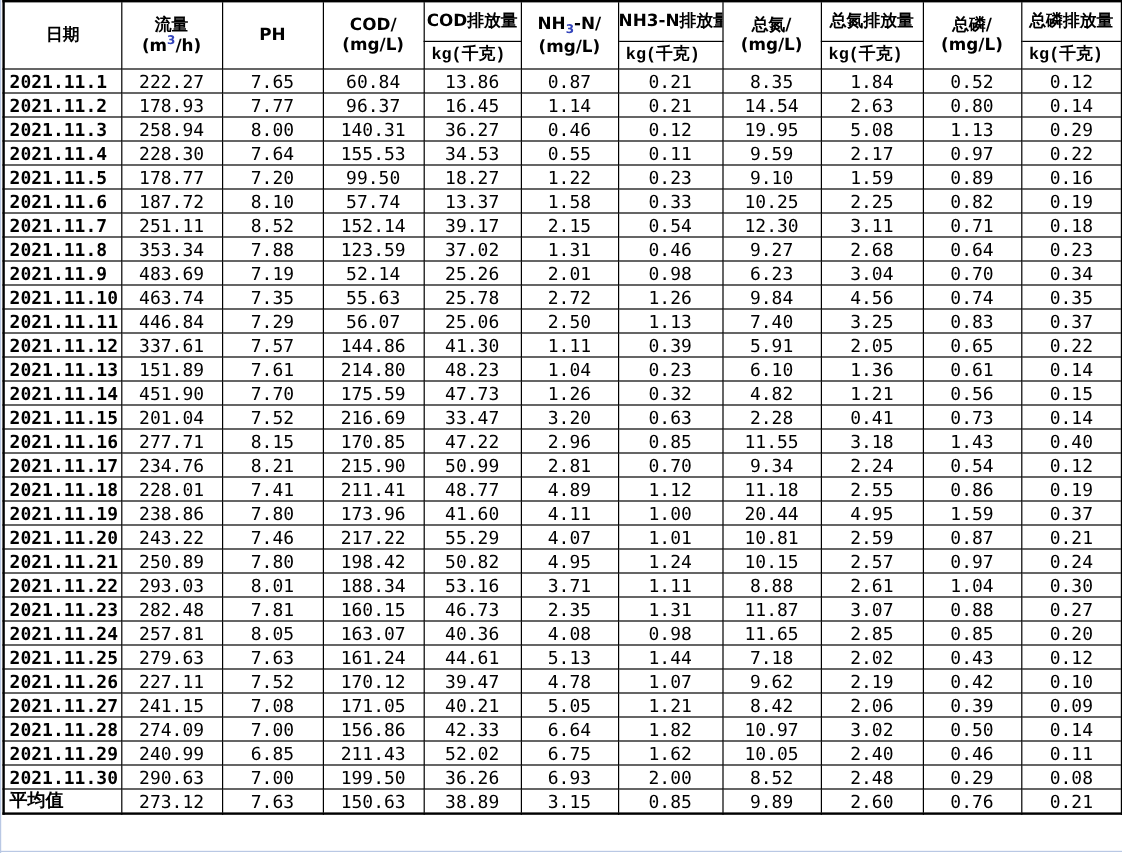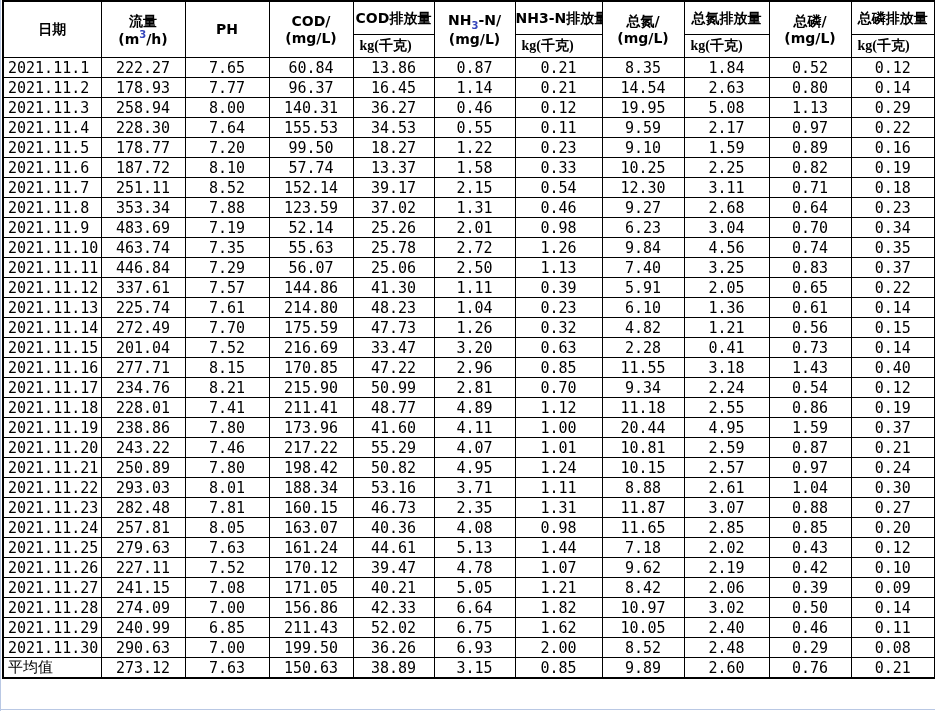--- a/index.html
+++ b/index.html
@@ -54,37 +54,38 @@
     line-height: 1.15;
     text-align: center;
     white-space: normal;
   }
   thead tr.h1 th { height: 32px; }
   thead tr.h2 th { height: 22px; }
   thead th.tall { height: 55px; }
   .kg-cell {
     text-align: left !important;
     padding-left: 6px !important;
-    font-family: Liberation Serif, serif;
+    font-family: Liberation Mono, monospace;
     font-size: 14px;
   }
   sup.blue, sub.blue {
     color: #3344bb;
     font-size: 10px;
     font-weight: bold;
   }
   tbody td {
     height: 19px;
     font-family: "DejaVu Sans Mono", "DejaVu Sans", monospace;
     font-size: 15px;
   }
   tbody td.num { text-align: center; }
   tbody td.date {
     text-align: left;
     padding-left: 4px;
+    font-weight: bold;
   }
 </style>
 </head>
 <body>
 
 <div class="sheet">
   <div class="grid-left"></div>
   <div class="grid-bottom"></div>
 
   <table class="data">
@@ -301,34 +302,34 @@
           <td class="num">41.30</td>
           <td class="num">1.11</td>
           <td class="num">0.39</td>
           <td class="num">5.91</td>
           <td class="num">2.05</td>
           <td class="num">0.65</td>
           <td class="num">0.22</td>
         </tr>
         <tr>
           <td class="date">2021.11.13</td>
-          <td class="num">225.74</td>
+          <td class="num">151.89</td>
           <td class="num">7.61</td>
           <td class="num">214.80</td>
           <td class="num">48.23</td>
           <td class="num">1.04</td>
           <td class="num">0.23</td>
           <td class="num">6.10</td>
           <td class="num">1.36</td>
           <td class="num">0.61</td>
           <td class="num">0.14</td>
         </tr>
         <tr>
           <td class="date">2021.11.14</td>
-          <td class="num">272.49</td>
+          <td class="num">451.90</td>
           <td class="num">7.70</td>
           <td class="num">175.59</td>
           <td class="num">47.73</td>
           <td class="num">1.26</td>
           <td class="num">0.32</td>
           <td class="num">4.82</td>
           <td class="num">1.21</td>
           <td class="num">0.56</td>
           <td class="num">0.15</td>
         </tr>

